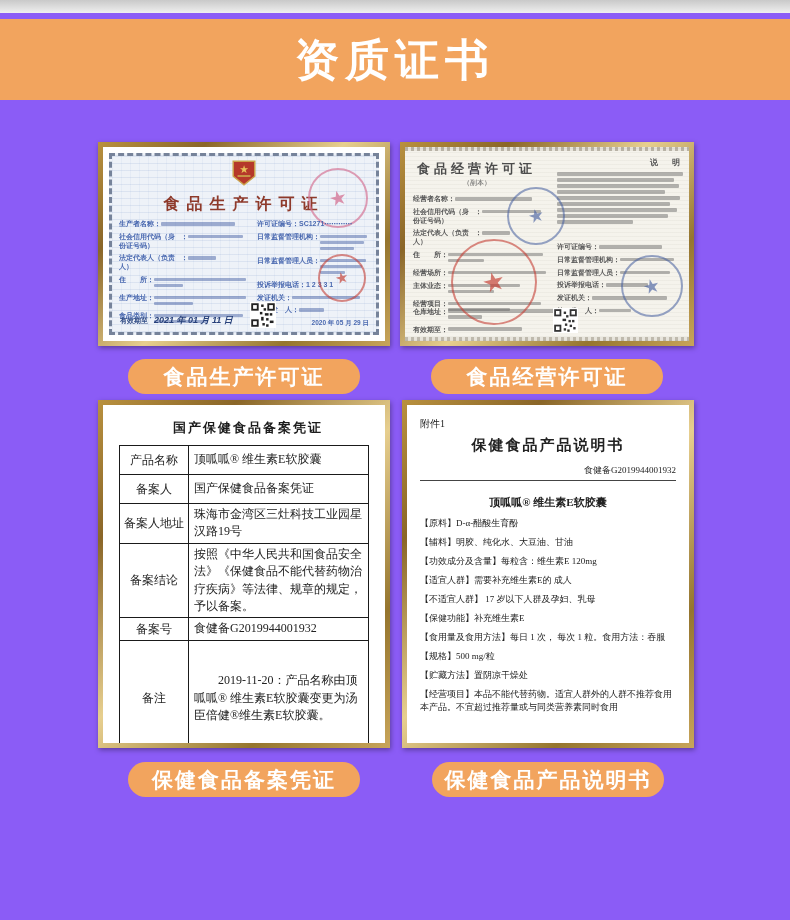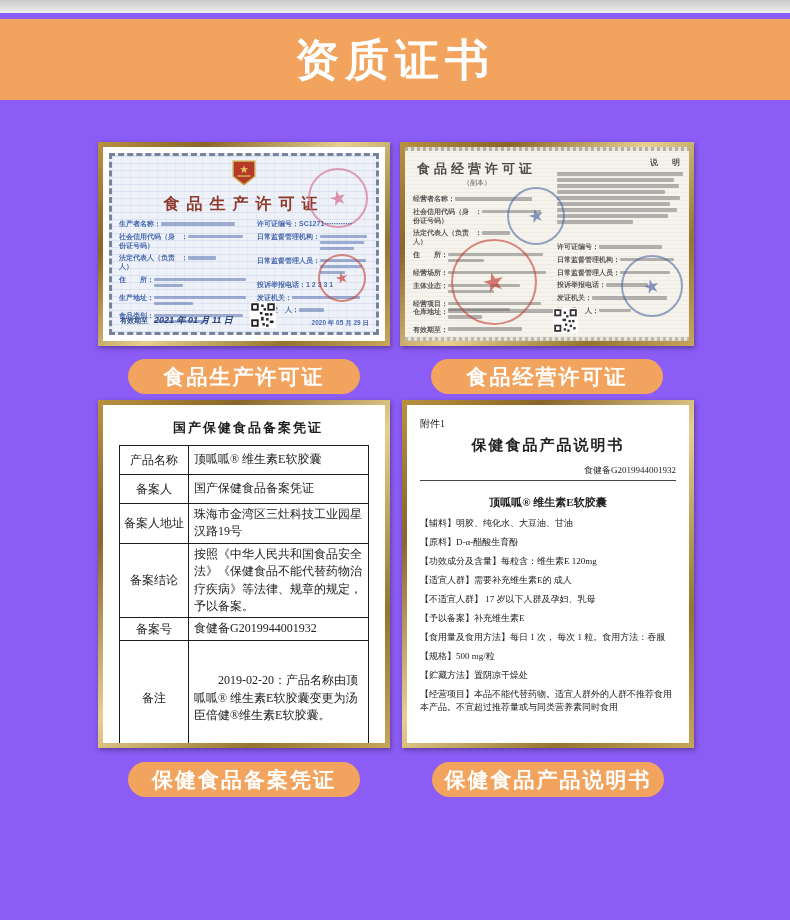--- a/index.html
+++ b/index.html
@@ -381,41 +381,41 @@
         <tr style="height:43px">
           <td class="k">备案结论</td>
           <td class="v">按照《中华人民共和国食品安全法》《保健食品不能代替药物治疗疾病》等法律、规章的规定，予以备案。</td>
             </tr>
         <tr style="height:22px">
           <td class="k">备案号</td>
           <td class="v">食健备G2019944001932</td>
             </tr>
         <tr style="height:116px">
           <td class="k">备注</td>
-          <td class="v note-v">2019-02-20：产品名称由顶呱呱® 维生素E软胶囊变更为汤臣倍健®维生素E软胶囊。</td>
+          <td class="v note-v">2019-11-20：产品名称由顶呱呱® 维生素E软胶囊变更为汤臣倍健®维生素E软胶囊。</td>
             </tr>
       </tbody>
         </table>
     </div>
   </div>
 
   <div class="gframe" style="left:402px;top:400px;width:292px;height:348px">
     <div class="docpaper">
       <div class="man">
         <div class="man-att">附件1</div>
         <div class="man-title">保健食品产品说明书</div>
         <div class="man-recno">食健备G2019944001932</div>
         <div class="man-line"></div>
         <div class="man-name">顶呱呱® 维生素E软胶囊</div>
+        <div class="man-item">【原料】D-α-醋酸生育酚</div>
         <div class="man-item">【辅料】明胶、纯化水、大豆油、甘油</div>
-        <div class="man-item">【原料】D-α-醋酸生育酚</div>
         <div class="man-item">【功效成分及含量】每粒含：维生素E 120mg</div>
         <div class="man-item">【适宜人群】需要补充维生素E的 成人</div>
         <div class="man-item">【不适宜人群】 17 岁以下人群及孕妇、乳母</div>
-        <div class="man-item">【予以备案】补充维生素E</div>
+        <div class="man-item">【保健功能】补充维生素E</div>
         <div class="man-item">【食用量及食用方法】每日 1 次， 每次 1 粒。食用方法：吞服</div>
         <div class="man-item">【规格】500 mg/粒</div>
         <div class="man-item">【贮藏方法】置阴凉干燥处</div>
         <div class="man-item">【经营项目】本品不能代替药物。适宜人群外的人群不推荐食用本产品。不宜超过推荐量或与同类营养素同时食用</div>
       </div>
     </div>
   </div>
 
   <div class="pill" style="left:128px;top:762px">
     <span>保健食品备案凭证</span></div>

